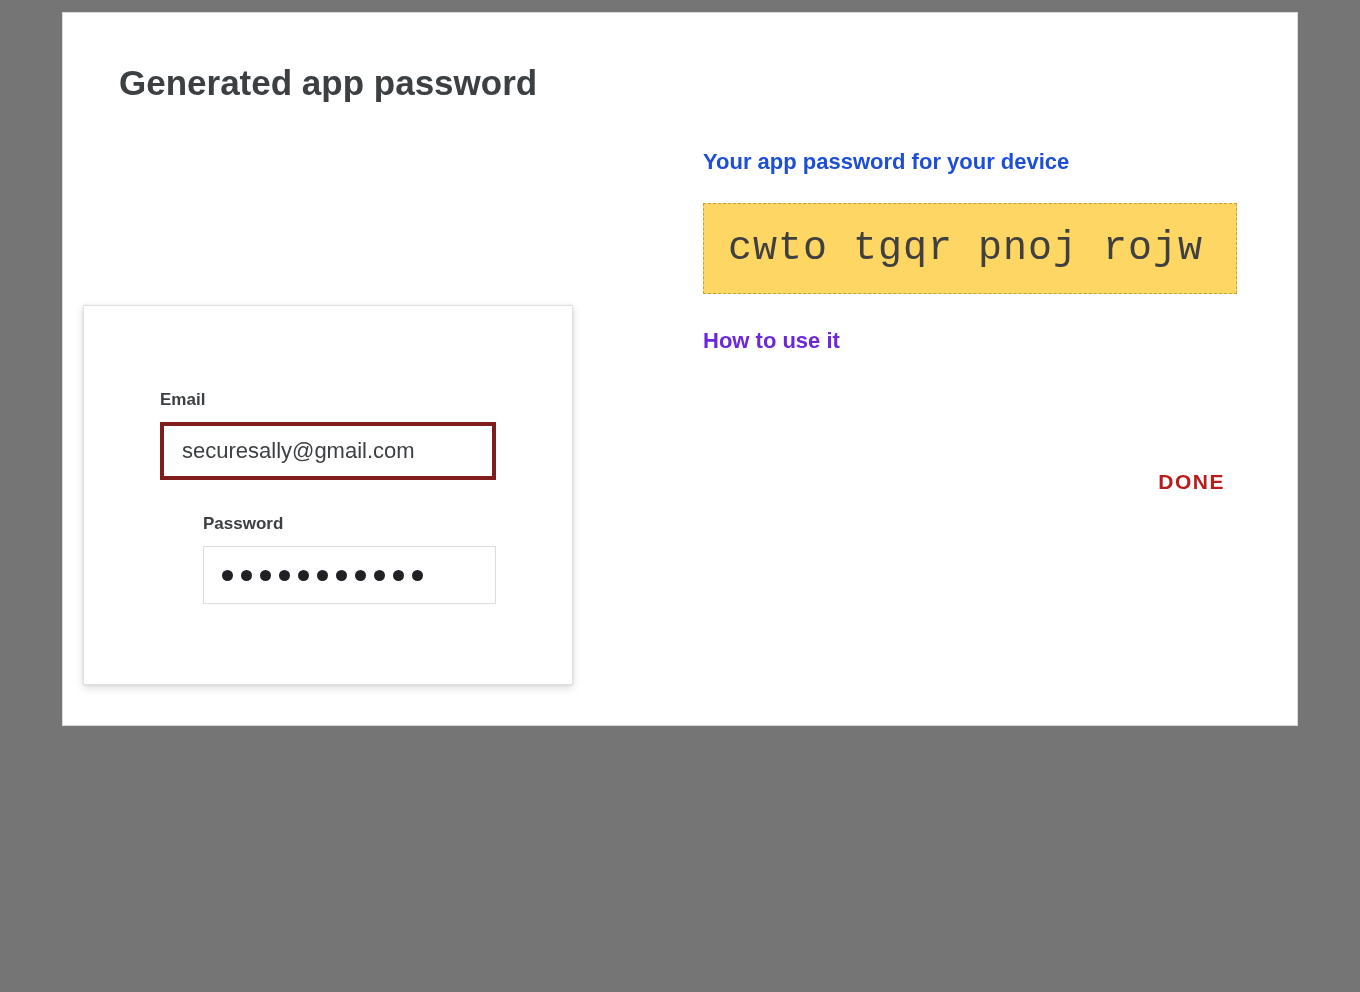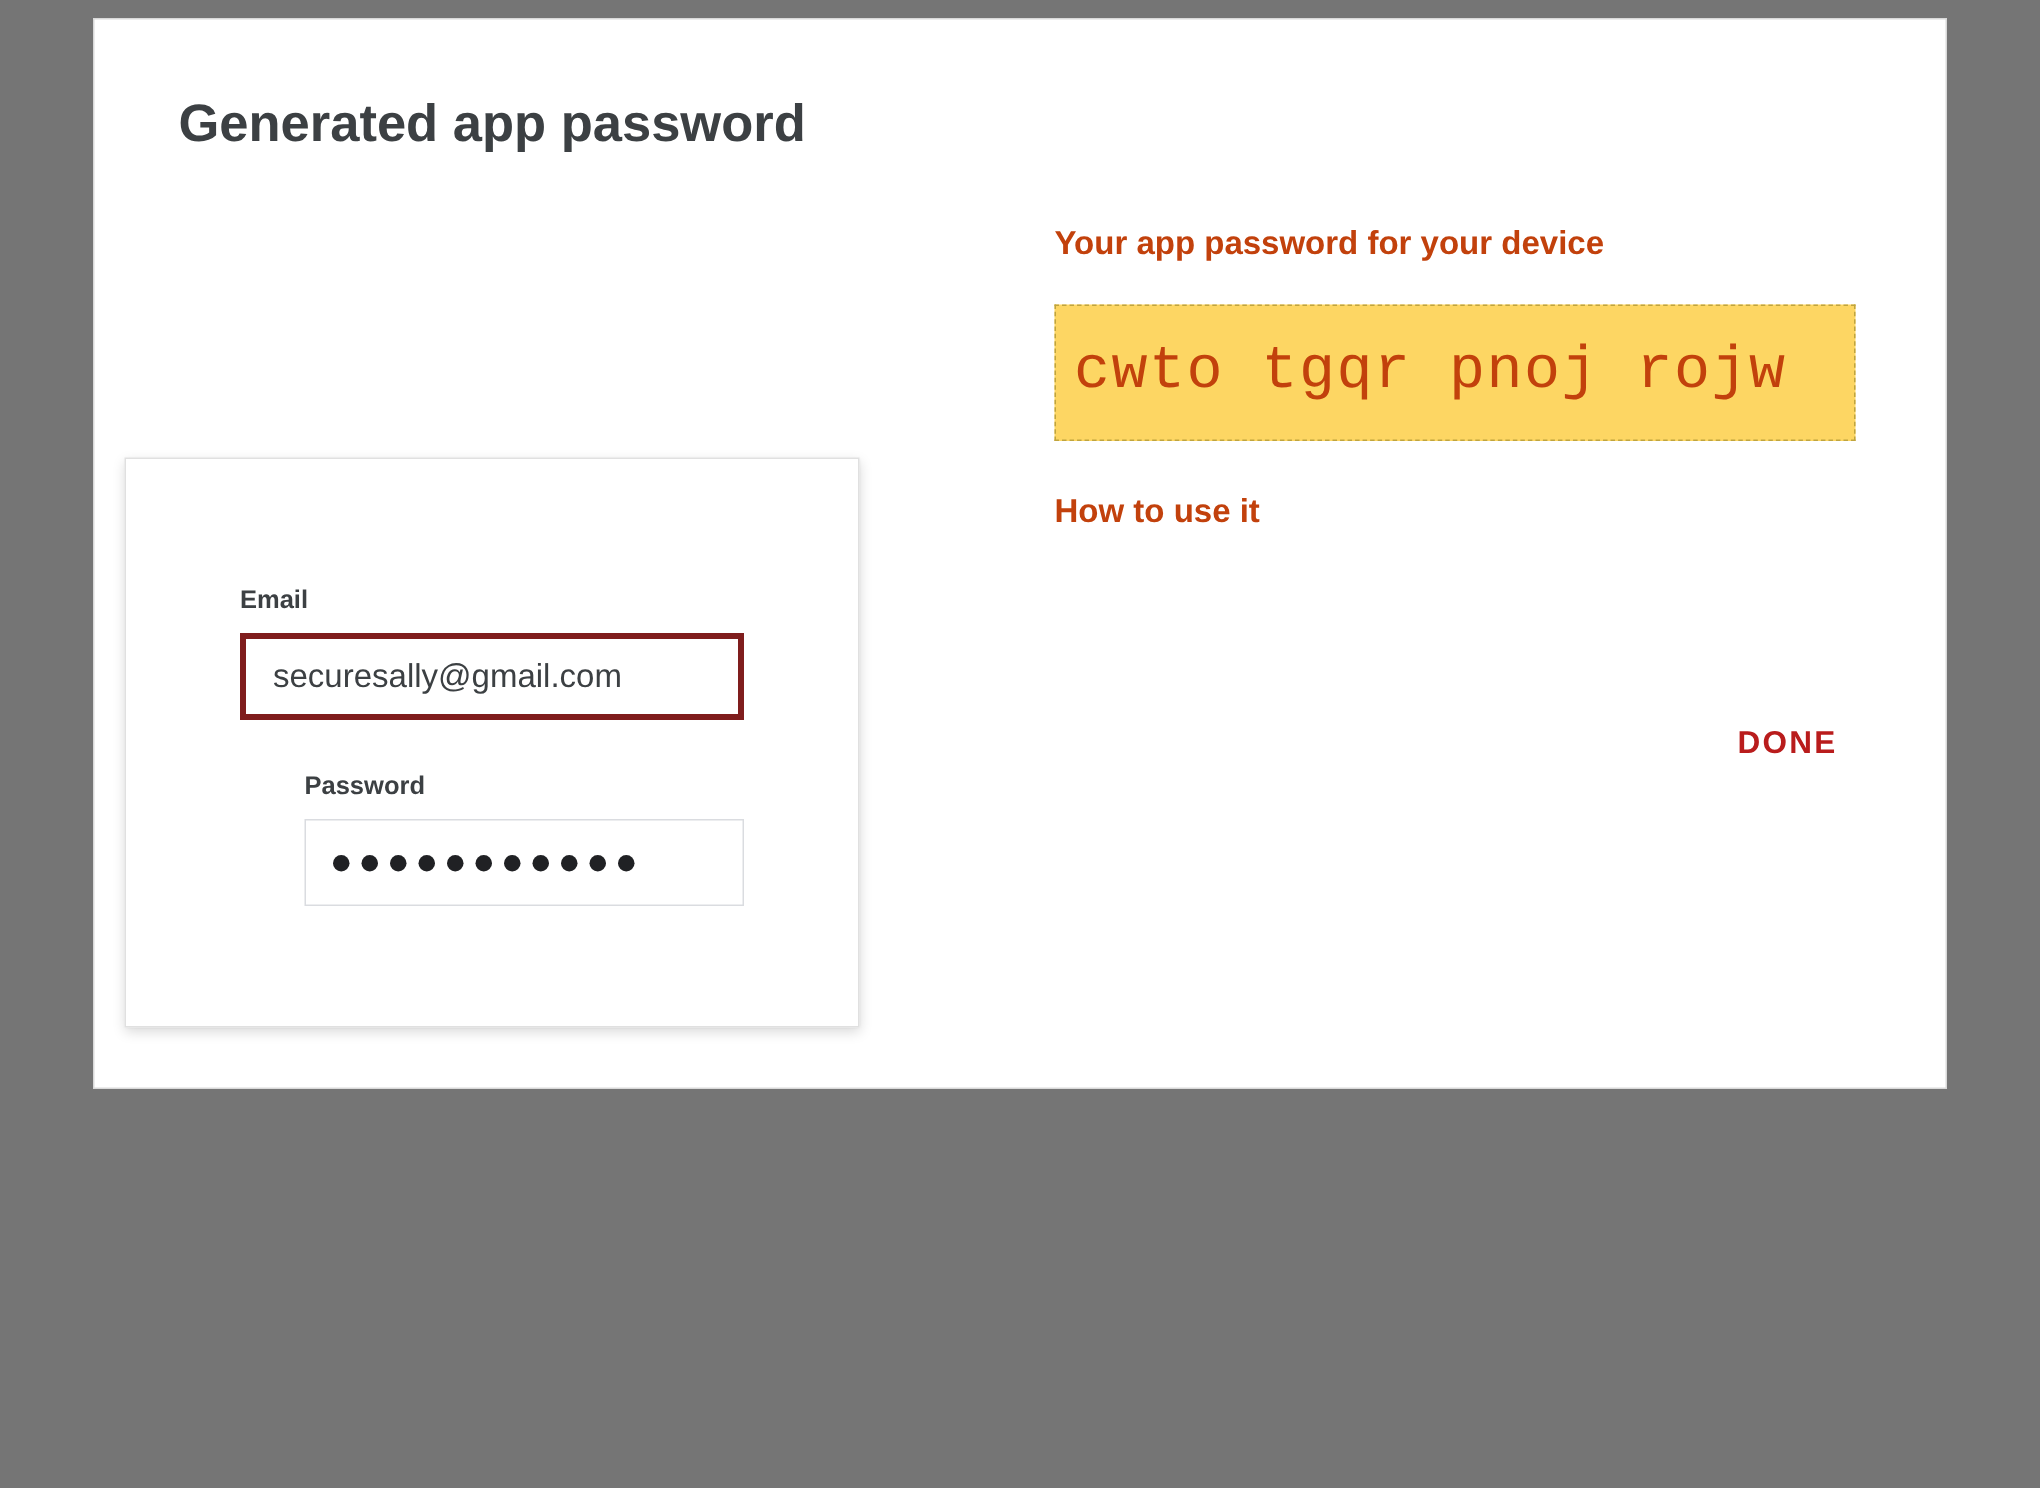--- a/index.html
+++ b/index.html
@@ -86,38 +86,38 @@
       border-radius: 50%;
       flex: 0 0 auto;
     }
     .right-col {
       flex: 1;
       padding-top: 0;
     }
     .section-heading {
       font-size: 22px;
       font-weight: 700;
-      color: #c2410c;
+      color: #1d4ed8;
       margin-bottom: 28px;
     }
     .password-box {
       background: #fdd663;
       border: 1px dashed #bfa43f;
-      padding: 22px 12px;
+      padding: 22px 24px;
       font-family: "Courier New", Courier, monospace;
       font-size: 40px;
-      color: #c2410c;
+      color: #404040;
       letter-spacing: 1px;
       margin-bottom: 34px;
     }
     .howto-heading {
       font-size: 22px;
       font-weight: 700;
-      color: #c2410c;
-      margin-bottom: 44px;
+      color: #6d28d9;
+      margin-bottom: 30px;
     }
     .instructions {
       font-size: 22px;
       line-height: 1.65;
       color: #5f6368;
     }
     .footer-actions {
       display: flex;
       justify-content: flex-end;
       margin-top: 42px;

